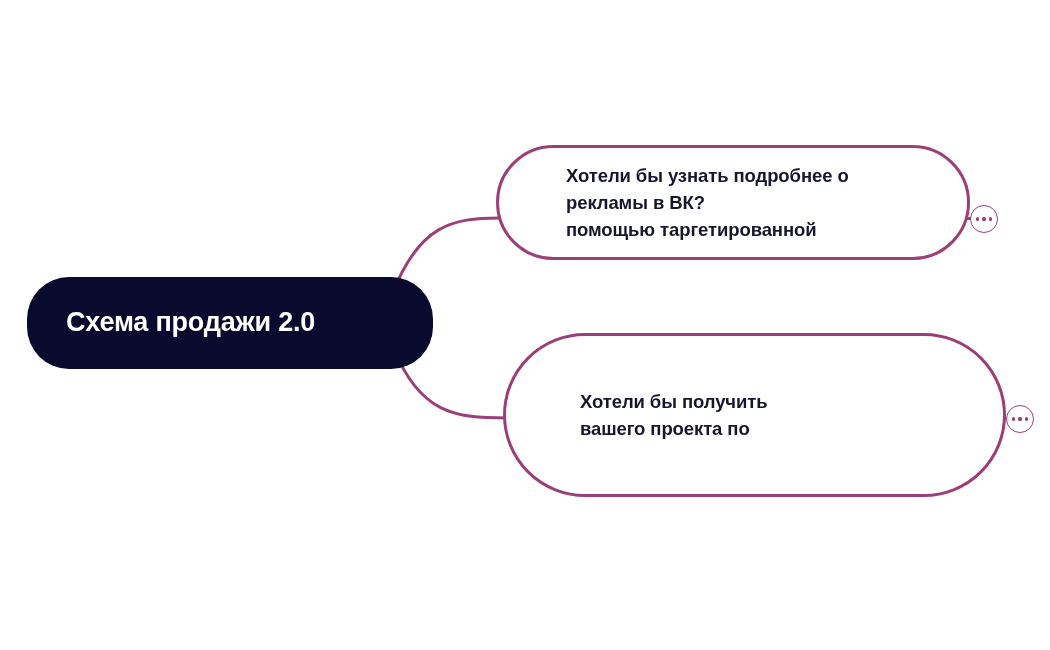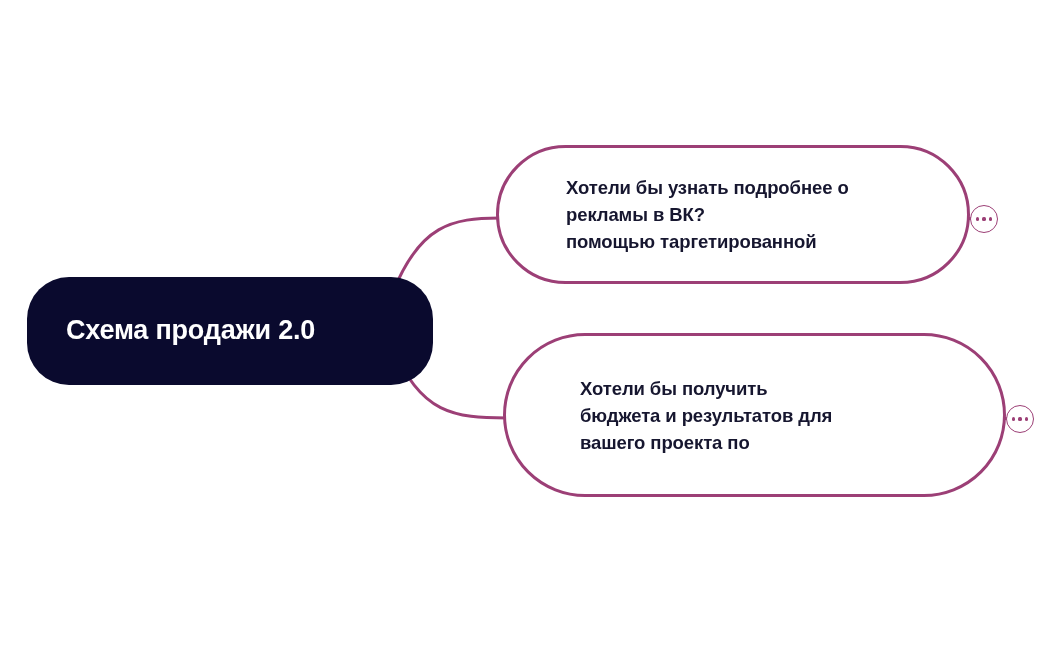--- a/index.html
+++ b/index.html
@@ -30,21 +30,21 @@
     height: 650px;
     pointer-events: none;
   }
 
   
   .root-node {
     position: absolute;
     left: 27px;
     top: 277px;
     width: 406px;
-    height: 108px;
+    height: 92px;
     background: #0a0a2e;
     border-radius: 42px;
     display: flex;
     align-items: center;
     box-sizing: border-box;
     padding-left: 39px;
     z-index: 5;
   }
   .root-title {
     color: #ffffff;
@@ -62,21 +62,21 @@
     border: 3px solid #9c3f76;
     background: #ffffff;
     display: flex;
     align-items: center;
     z-index: 4;
   }
   #branch-node-1 {
     left: 496px;
     top: 145px;
     width: 474px;
-    height: 139px;
+    height: 115px;
     border-radius: 73px;
     padding-left: 67px;
     padding-right: 30px;
   }
   #branch-node-2 {
     left: 503px;
     top: 333px;
     width: 503px;
     height: 164px;
     border-radius: 84px;
@@ -149,21 +149,20 @@
   <div class="expand-stub" id="expand-stub-1"></div>
   <div class="expand-toggle" id="expand-toggle-1">
     <span class="dot"></span>
     <span class="dot"></span>
     <span class="dot"></span>
   </div>
 
   <div class="branch-node" id="branch-node-2">
     <div class="branch-text">
       <div>Хотели бы получить</div>
-      <div>бюджета и результатов для</div>
       <div>вашего проекта по</div>
     </div>
   </div>
   <div class="expand-stub" id="expand-stub-2"></div>
   <div class="expand-toggle" id="expand-toggle-2">
     <span class="dot"></span>
     <span class="dot"></span>
     <span class="dot"></span>
   </div>
 

